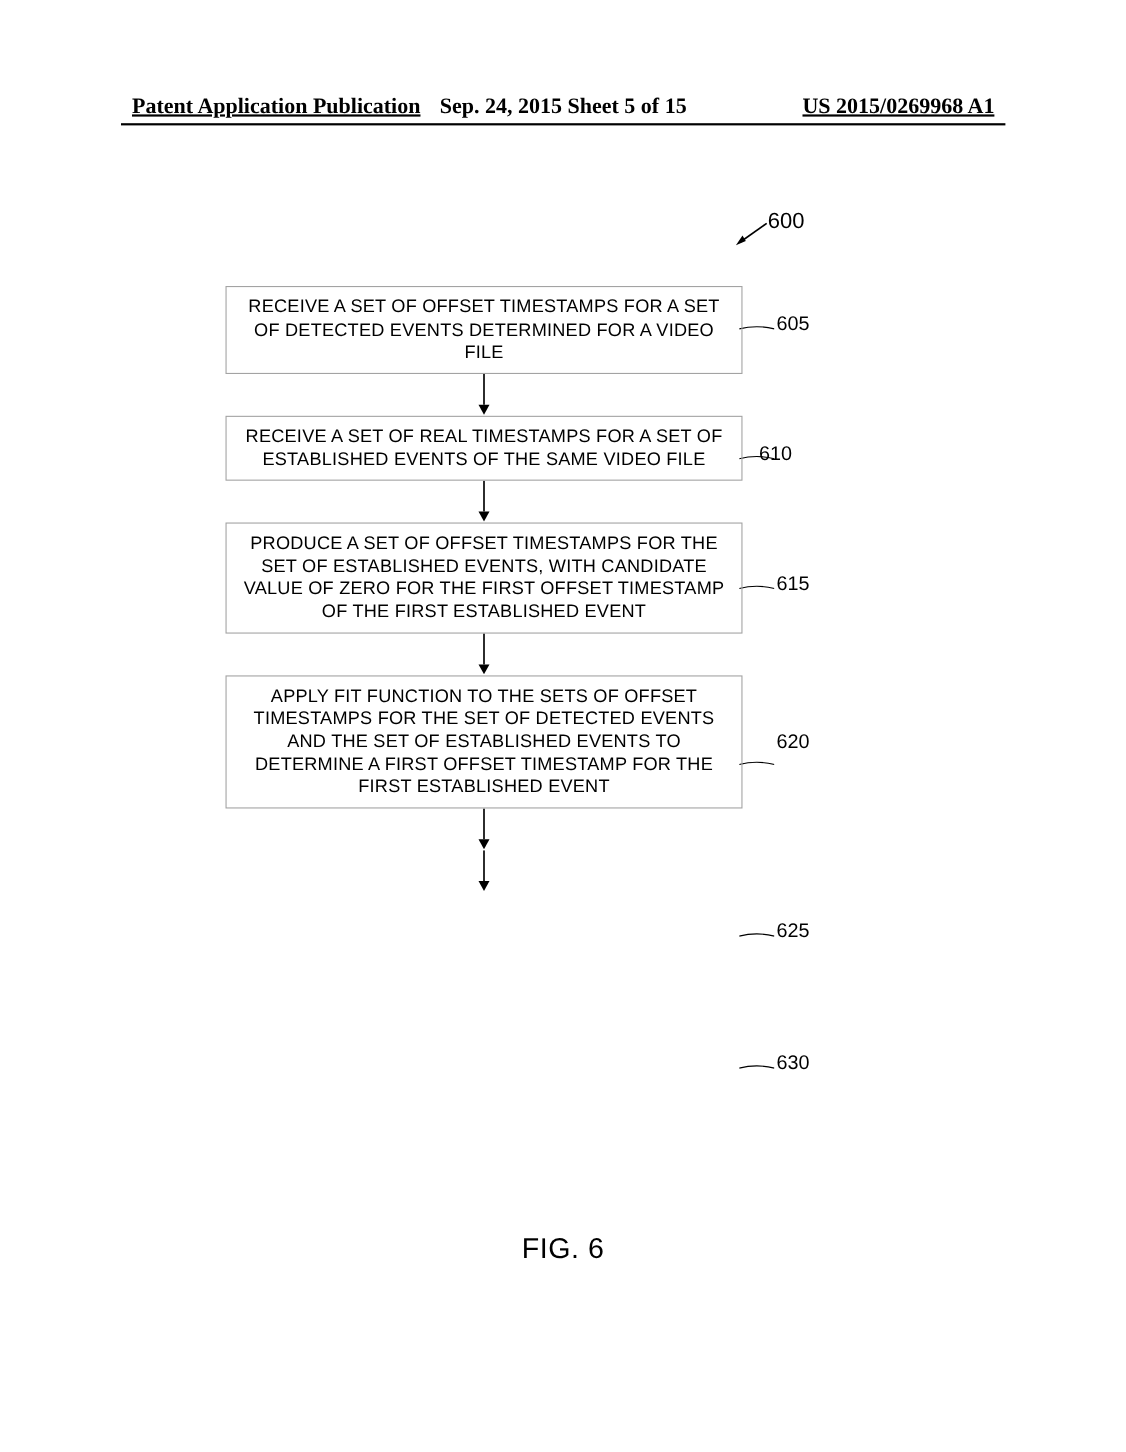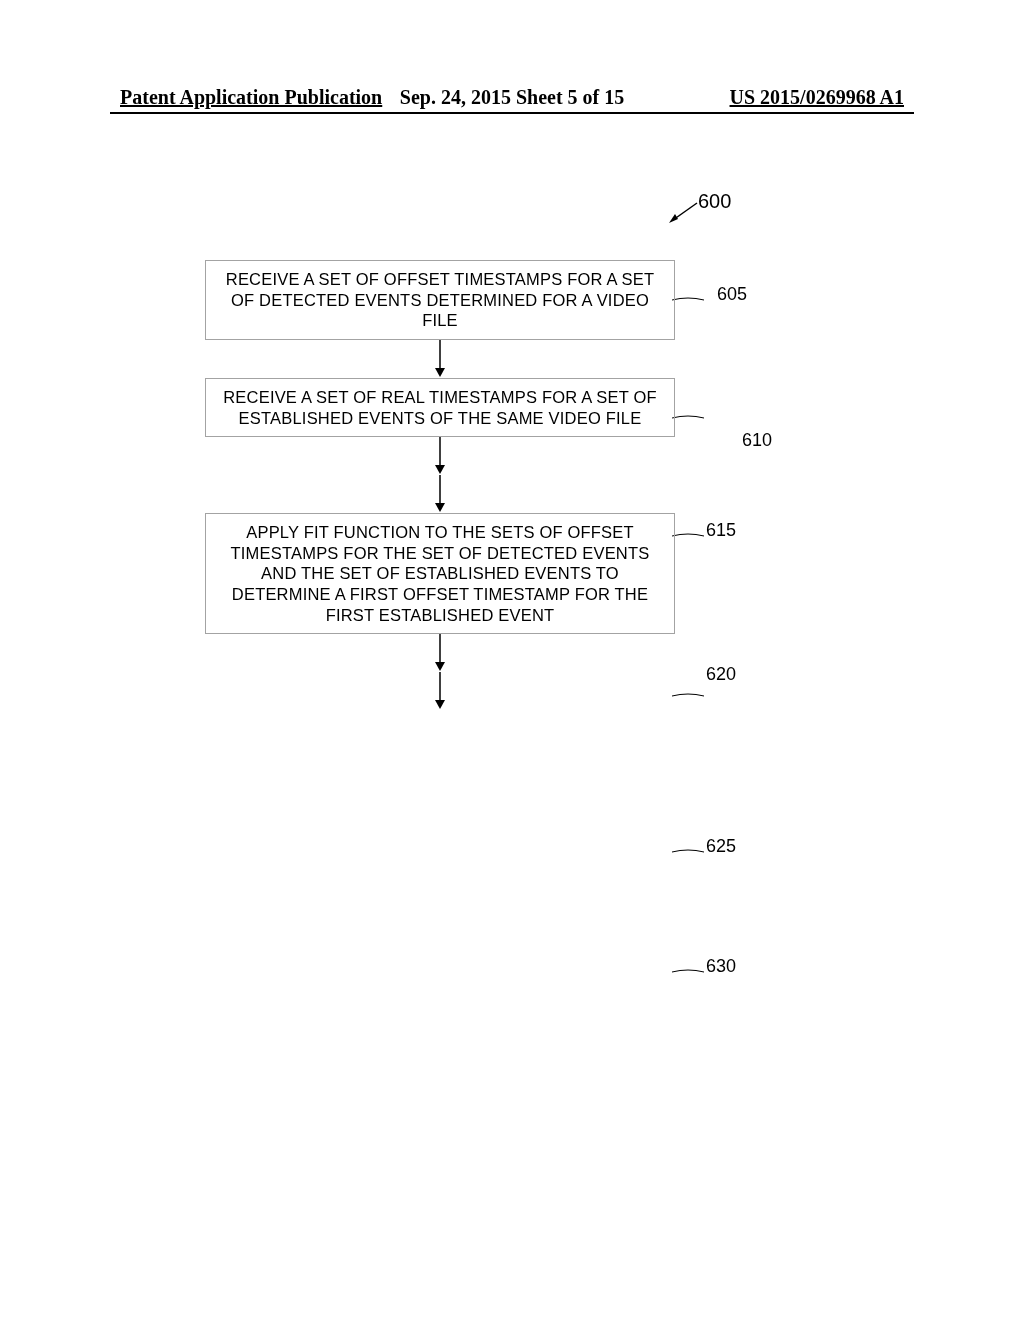--- a/index.html
+++ b/index.html
@@ -38,26 +38,26 @@
 <div class="rule"></div>
 
 <div class="ref-600">600</div>
 <div class="ref-600-arrow">
   <svg width="36" height="24">
     <line x1="32" y1="3" x2="8" y2="20" stroke="#000" stroke-width="1.5"></line>
     <polygon points="4,23 10,14 13,19" fill="#000"></polygon>
   </svg>
 </div>
 
-<div class="ref-label" style="top:284px; left:706px;margin-left:11px;">605</div>
+<div class="ref-label" style="top:284px; left:706px;">605</div>
 <div class="tick" style="top:290px; left:672px;"><svg width="32" height="8">
         <path d="M0 4 Q16 0 32 4" fill="none" stroke="#000"></path>
       </svg></div>
 
-<div class="ref-label" style="top:402px; left:742px;margin-top:28px;">610</div>
+<div class="ref-label" style="top:402px; left:690px;">610</div>
 <div class="tick" style="top:408px; left:672px;"><svg width="32" height="8">
         <path d="M0 4 Q16 0 32 4" fill="none" stroke="#000"></path>
       </svg></div>
 
 <div class="ref-label" style="top:520px; left:706px;">615</div>
 <div class="tick" style="top:526px; left:672px;"><svg width="32" height="8">
         <path d="M0 4 Q16 0 32 4" fill="none" stroke="#000"></path>
       </svg></div>
 
 <div class="ref-label" style="top:664px; left:706px;">620</div>
@@ -92,20 +92,23 @@
     <span>RECEIVE A SET OF REAL TIMESTAMPS FOR A SET OF ESTABLISHED EVENTS OF THE SAME VIDEO FILE</span>
   </div>
 
   <div class="arrow-gap">
     <svg width="16" height="38">
           <line x1="8" y1="0" x2="8" y2="28" stroke="#000" stroke-width="1.5"></line>
           <polygon points="3,28 13,28 8,37" fill="#000"></polygon>
         </svg>
   </div>
 
+  <div class="box">
+    <span>PRODUCE A SET OF OFFSET TIMESTAMPS FOR THE SET OF ESTABLISHED EVENTS, WITH CANDIDATE VALUE OF ZERO FOR THE FIRST OFFSET TIMESTAMP OF THE FIRST ESTABLISHED EVENT</span>
+  </div>
 
   <div class="arrow-gap">
     <svg width="16" height="38">
           <line x1="8" y1="0" x2="8" y2="28" stroke="#000" stroke-width="1.5"></line>
           <polygon points="3,28 13,28 8,37" fill="#000"></polygon>
         </svg>
   </div>
 
   <div class="box">
     <span>APPLY FIT FUNCTION TO THE SETS OF OFFSET TIMESTAMPS FOR THE SET OF DETECTED EVENTS AND THE SET OF ESTABLISHED EVENTS TO DETERMINE A FIRST OFFSET TIMESTAMP FOR THE FIRST ESTABLISHED EVENT</span>
@@ -122,14 +125,15 @@
   <div class="arrow-gap">
     <svg width="16" height="38">
           <line x1="8" y1="0" x2="8" y2="28" stroke="#000" stroke-width="1.5"></line>
           <polygon points="3,28 13,28 8,37" fill="#000"></polygon>
         </svg>
   </div>
 
 
 </div>
 
+<div class="fig-caption">FIG. 6</div>
 
 </div>
 
 </body></html>

